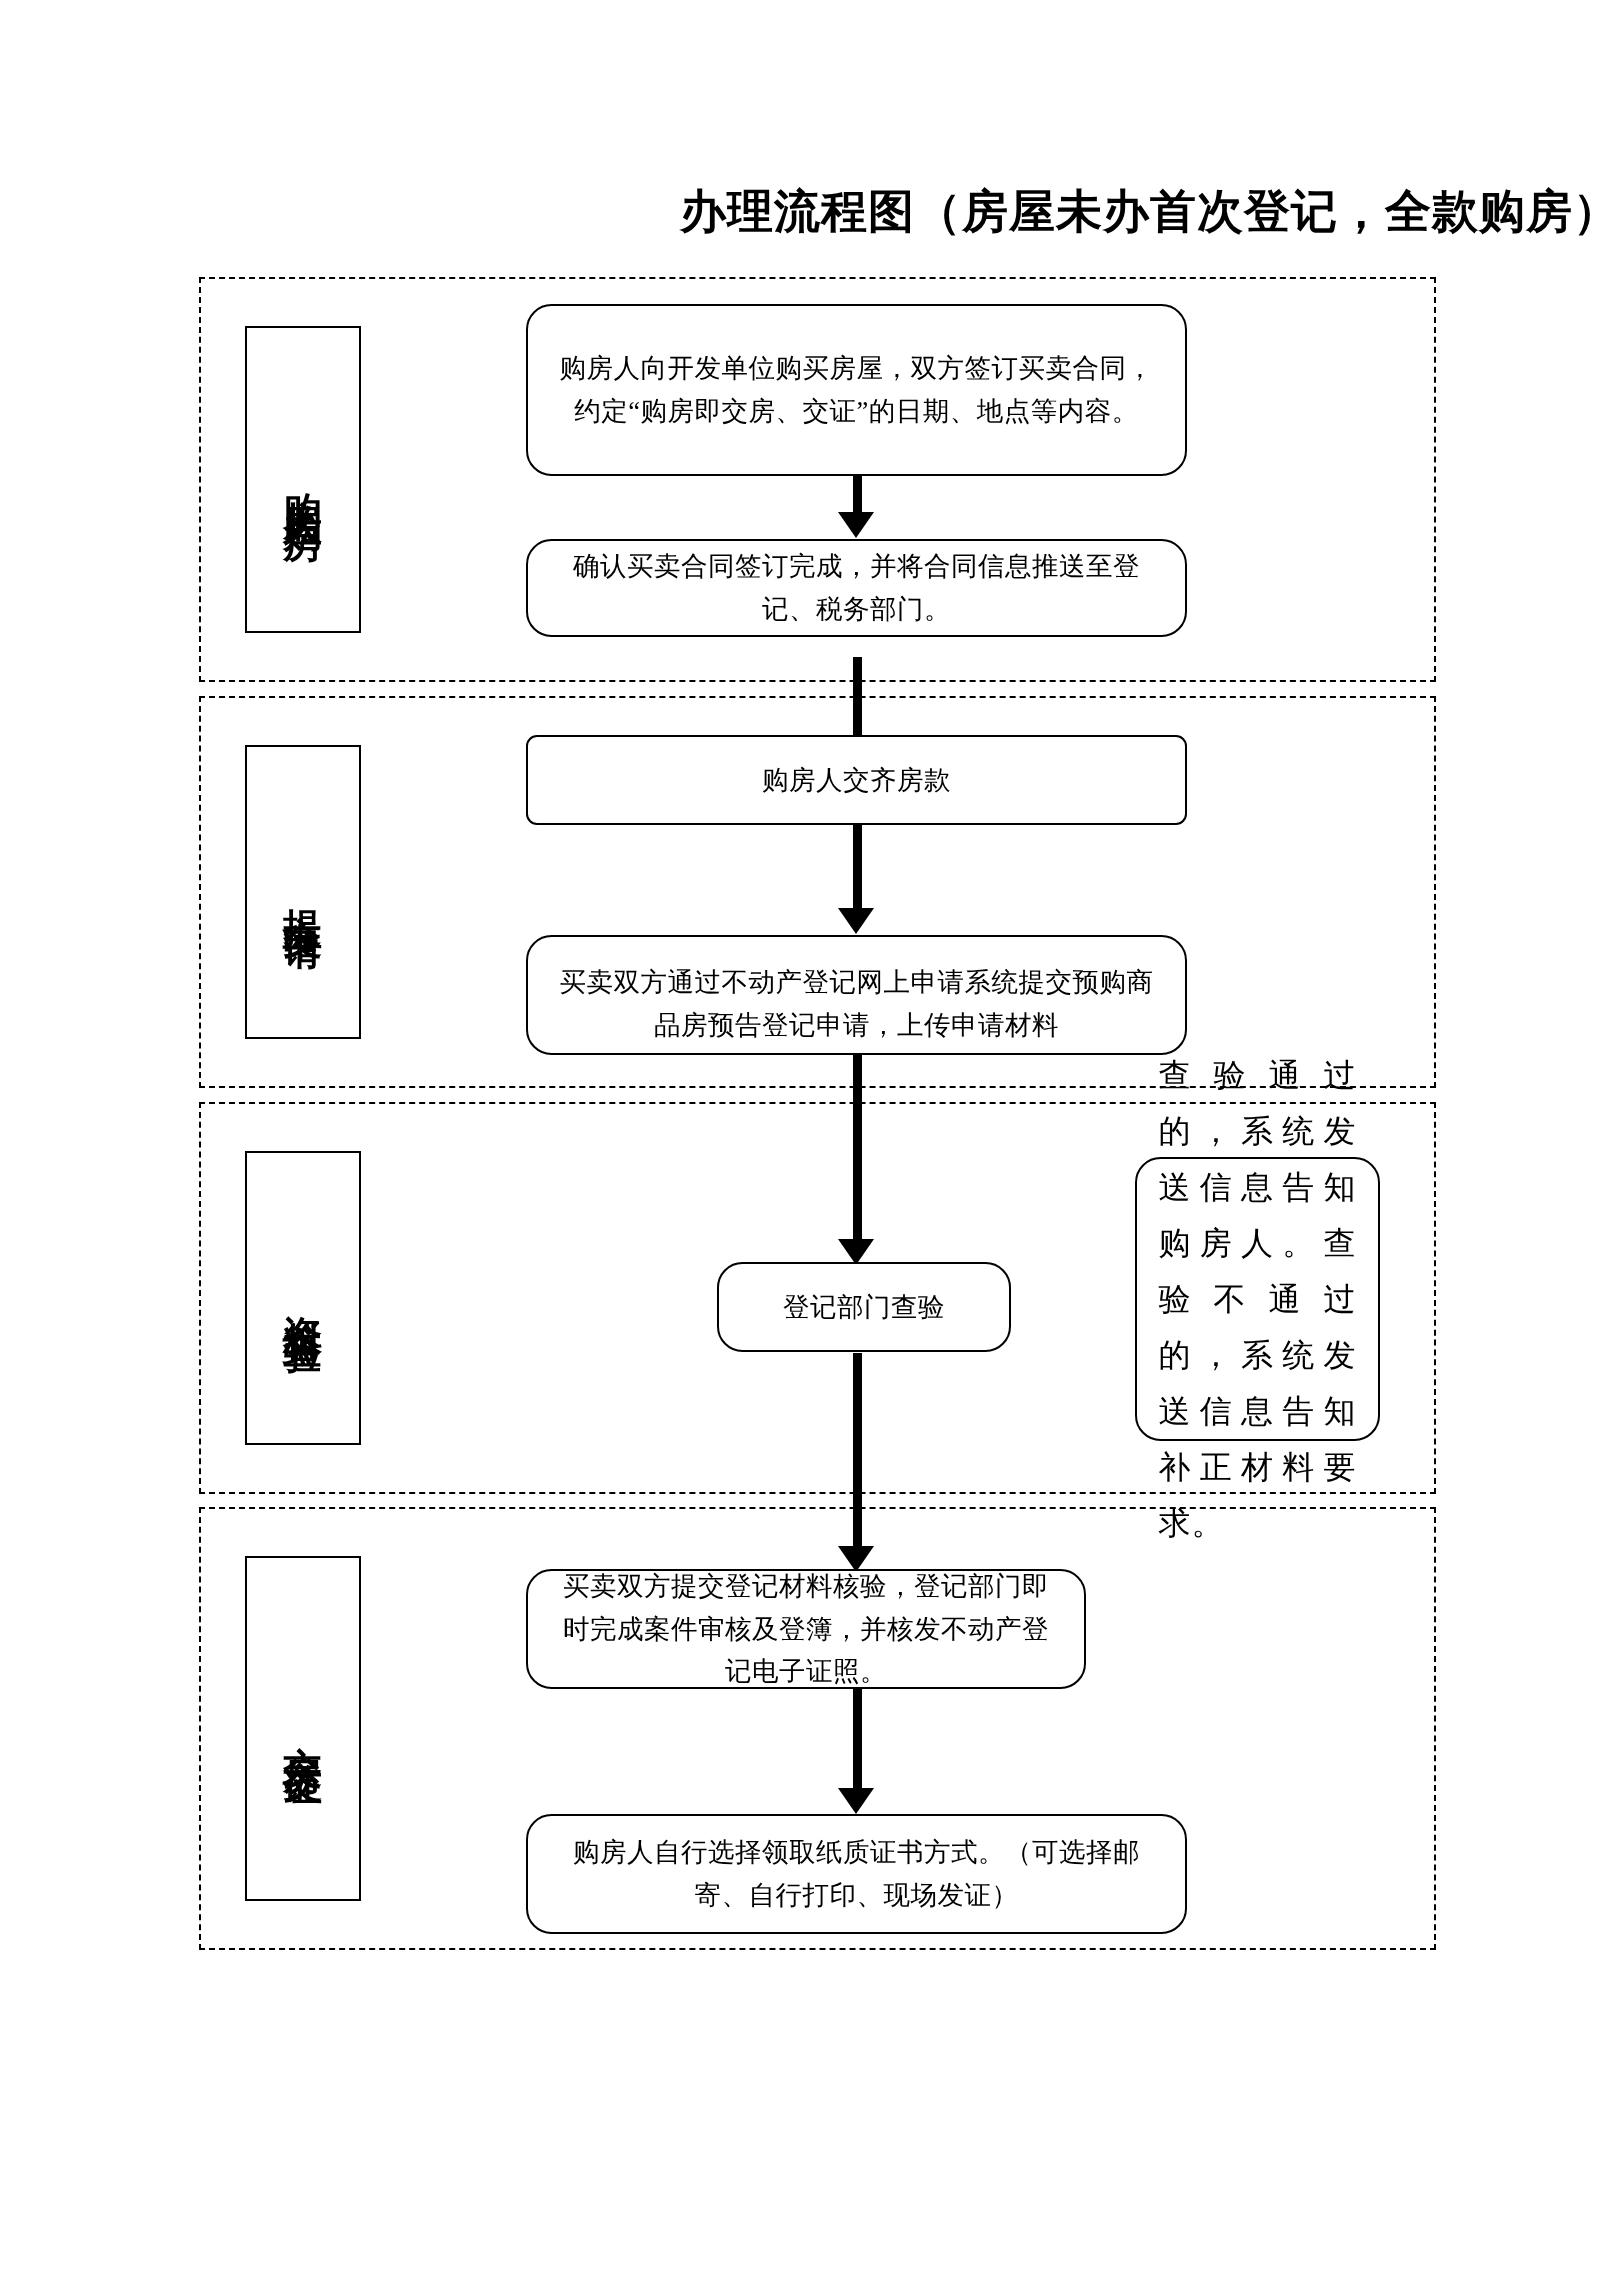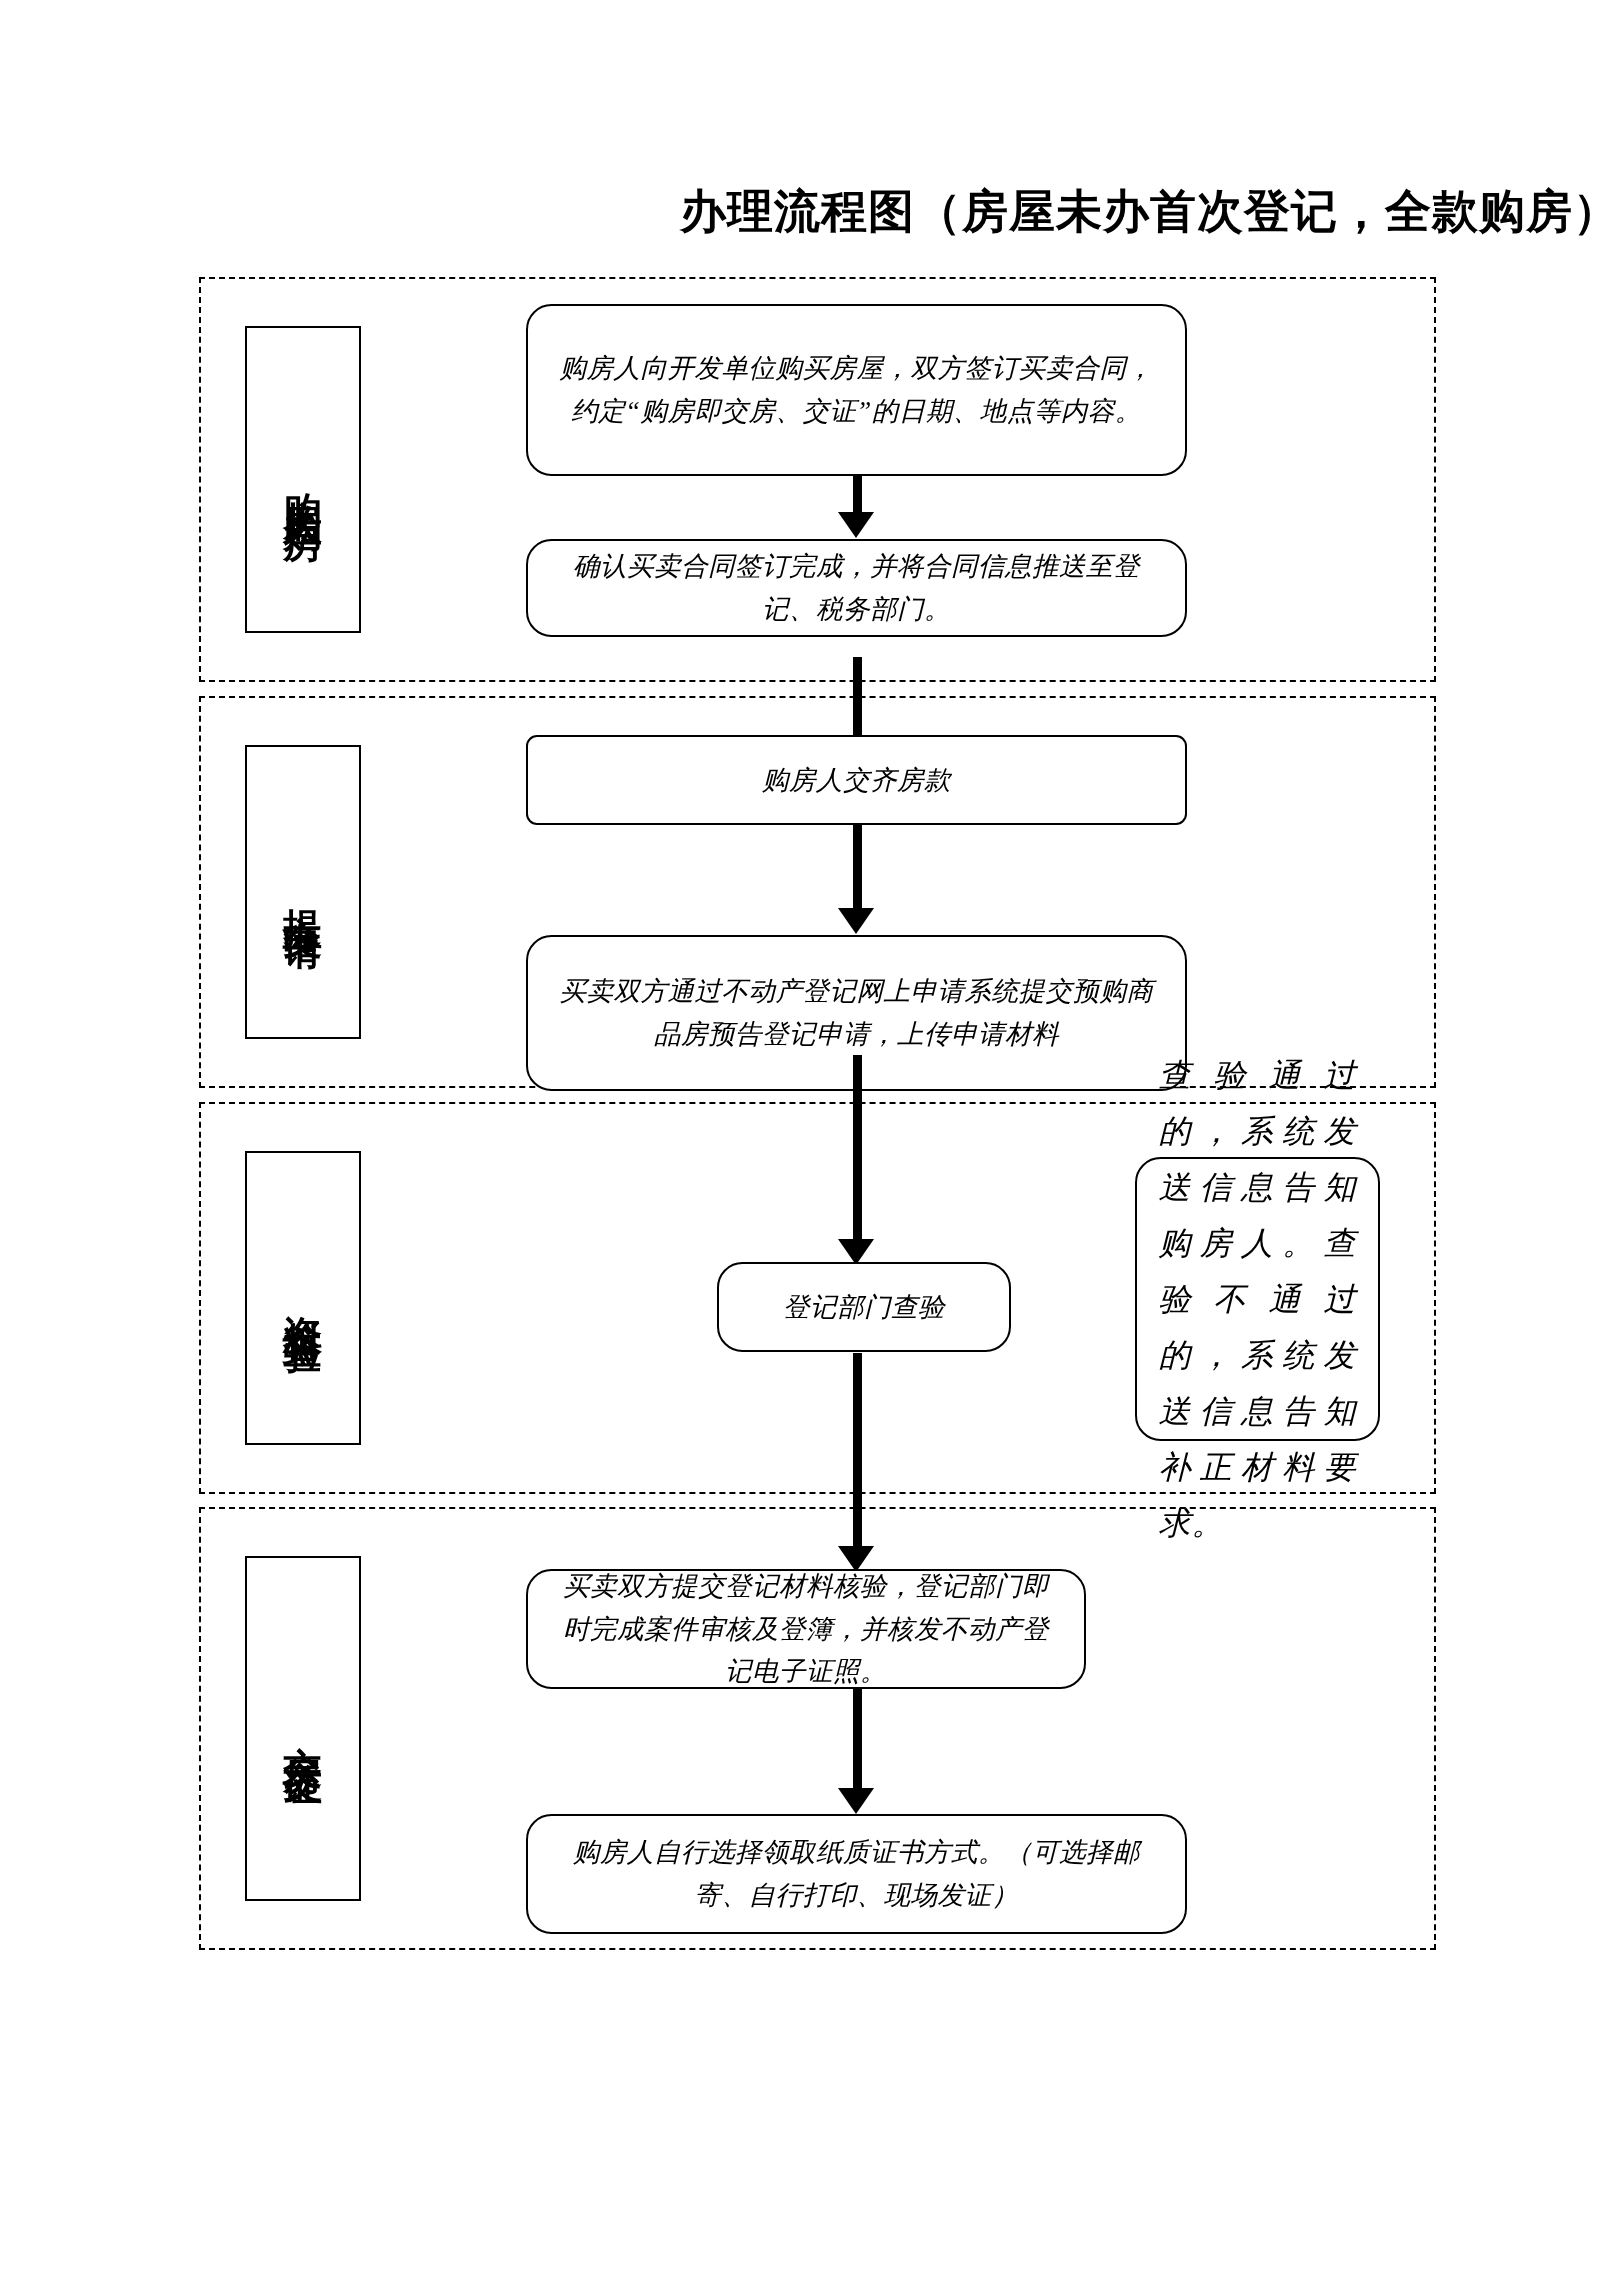--- a/index.html
+++ b/index.html
@@ -76,21 +76,20 @@
     align-items: center;
     justify-content: center;
     text-align: center;
     padding: 5.9px 21.6px;
   }
   .node .ntext {
     font-size: 26.5px;
     line-height: 1.62;
     font-family: "Liberation Serif", "DejaVu Serif", serif;
     letter-spacing: 0.5px;
-    font-style: italic;
   }
   .node.side .ntext {
     font-size: 32px;
     line-height: 1.75;
     letter-spacing: 1px;
     text-align: justify;
     text-align-last: left;
   }
 
   
@@ -156,21 +155,21 @@
 
   <div class="node" style="left:526px; top:735px; width:661px; height:90px;border-radius:11px;">
     <span class="ntext">购房人交齐房款</span>
   </div>
 
   <div class="arrow" style="left:857px; top:825px; height:110px;">
     <div class="shaft" style="height:83px;"></div>
     <div class="head" style="top:83px;"></div>
   </div>
 
-  <div class="node" style="left:526px; top:935px; width:661px; height:156px;">
+  <div class="node" style="left:526px; top:935px; width:661px; height:120px;align-items:flex-end;">
     <span class="ntext">买卖双方通过不动产登记网上申请系统提交预购商品房预告登记申请，上传申请材料</span>
   </div>
 
   <div class="stage" style="left:199px; top:1102px; width:1237px; height:392px;"></div>
 
   <div class="stage-label" style="left:245px; top:1151px; width:116px; height:294px;">
     <span class="vtext">资料查验</span>
   </div>
 
   <div class="arrow" style="left:857px; top:1055px; height:211px;">

